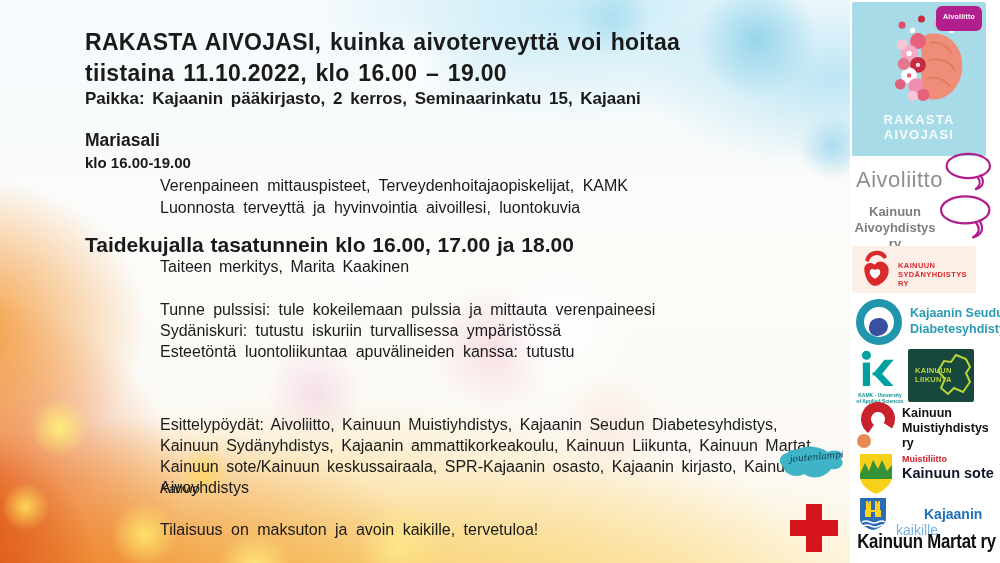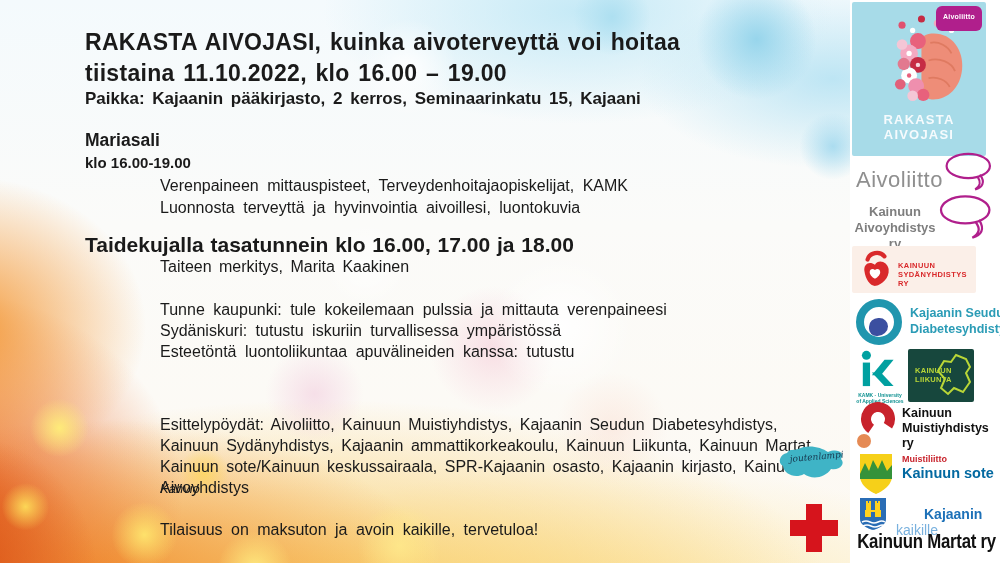--- a/index.html
+++ b/index.html
@@ -78,21 +78,21 @@
 
   .kamk{position:absolute;left:6px;top:0;width:48px;text-align:center;}
   .kamk-caption{margin-top:1px;font-size:5px;line-height:6px;color:#0f9191;font-weight:bold;}
   .liikunta{position:absolute;left:58px;top:0;width:66px;height:53px;background:#17473d;border-radius:2px;overflow:hidden;}
   .liikunta-text{position:absolute;left:7px;top:18px;font-size:7.5px;font-weight:bold;color:#b9d637;line-height:8.5px;letter-spacing:.3px;}
   .liikunta svg{position:absolute;right:2px;top:2px;}
 
   .muisti-text{position:absolute;left:52px;top:4px;font-size:12.5px;font-weight:bold;color:#111;line-height:15px;}
   .muisti-sub{font-size:9px;color:#c8232c;margin-top:1px;}
 
-  .sote-text{position:absolute;left:52px;top:13px;font-size:14.5px;font-weight:bold;color:#0369a1;}
+  .sote-text{position:absolute;left:52px;top:13px;font-size:14.5px;font-weight:bold;color:#0f172a;}
   .kajaani-text{position:absolute;left:46px;top:9px;font-size:14px;}
   .kajaani-name{font-weight:bold;color:#1d71b8;margin-left:28px;}
   .kajaani-suffix{color:#79b1de;}
   .martat{position:absolute;left:3px;top:529px;width:184px;text-align:center;font-size:21px;font-weight:bold;color:#111;
     transform:scaleX(.8);transform-origin:0 0;letter-spacing:-.3px;}
 </style>
 </head>
 <body>
 
 <div class="canvas">
@@ -111,21 +111,21 @@
     <div class="tx t-halltime">klo 16.00-19.00</div>
     <div class="tx t-hallitems">
       <div>Verenpaineen mittauspisteet, Terveydenhoitajaopiskelijat, KAMK</div>
       <div>Luonnosta terveyttä ja hyvinvointia aivoillesi, luontokuvia</div>
     </div>
 
     <div class="tx t-art">Taidekujalla tasatunnein klo 16.00, 17.00 ja 18.00</div>
     <div class="tx t-artitem">Taiteen merkitys, Marita Kaakinen</div>
 
     <div class="tx t-acts">
-      <div>Tunne kaupunki: tule kokeilemaan pulssia ja mittauta verenpaineesi</div>
+      <div>Tunne pulssisi: tule kokeilemaan pulssia ja mittauta verenpaineesi</div>
       <div>Sydäniskuri: tutustu iskuriin turvallisessa ympäristössä</div>
       <div>Esteetöntä luontoliikuntaa apuvälineiden kanssa: tutustu</div>
     </div>
 
     <div class="tx t-exh">Esittelypöydät: Aivoliitto, Kainuun Muistiyhdistys, Kajaanin Seudun Diabetesyhdistys, Kainuun Sydänyhdistys, Kajaanin ammattikorkeakoulu, Kainuun Liikunta, Kainuun Martat, Kainuun sote/Kainuun keskussairaala, SPR-Kajaanin osasto, Kajaanin kirjasto, Kainuun Aivoyhdistys</div>
     <div class="tx t-cafe">Kahvio</div>
     <div class="tx t-close">Tilaisuus on maksuton ja avoin kaikille, tervetuloa!</div>
 
     <div class="lake">
       <svg width="70" height="44" viewBox="0 0 70 44">

